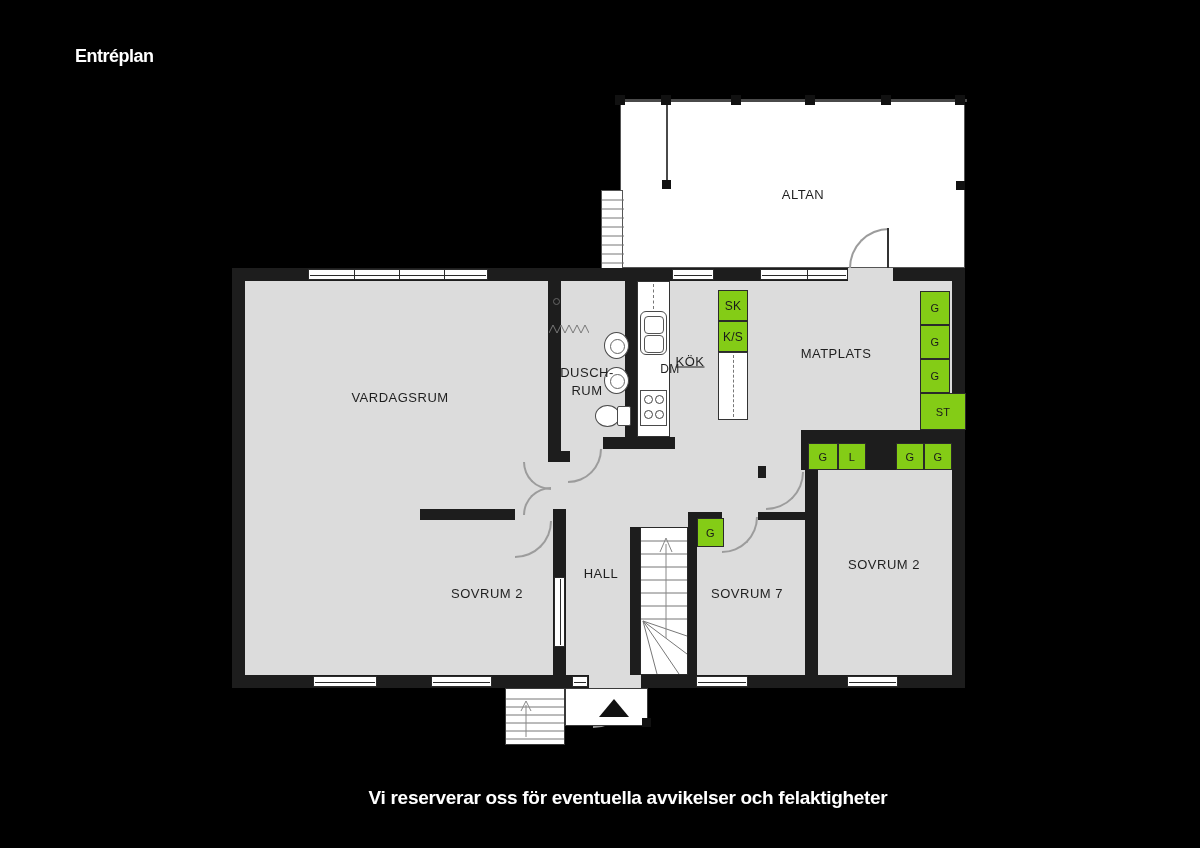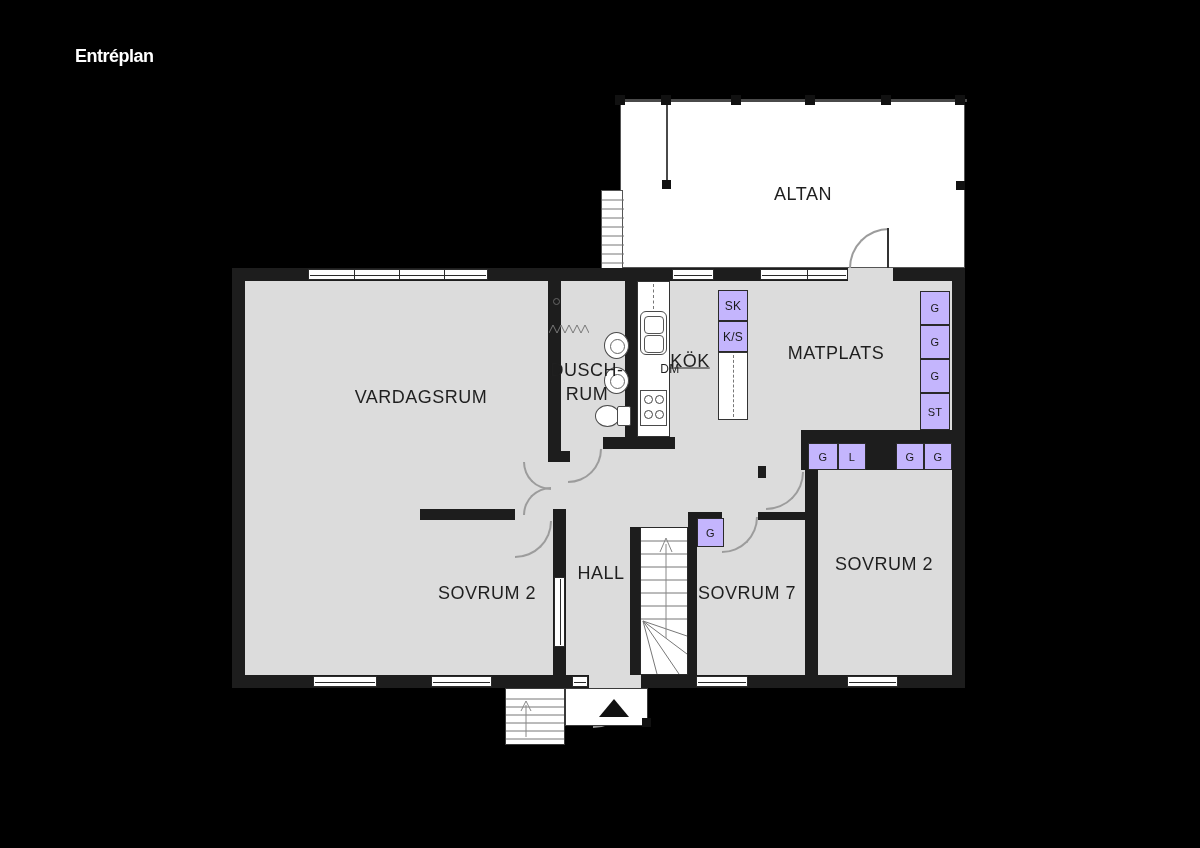--- a/index.html
+++ b/index.html
@@ -6,24 +6,24 @@
   .canvas{position:relative;width:1200px;height:848px;background:#000;overflow:hidden;
           font-family:"Liberation Sans", sans-serif;}
   .abs{position:absolute;}
   .floor{background:#dcdcdc;}
   .wall{background:#1d1d1d;}
   .opening{background:#dcdcdc;}
   .win{position:absolute;background:#fff;border:1px solid #2a2a2a;box-sizing:border-box;}
   .win .mid{position:absolute;left:1px;right:1px;top:50%;height:1px;background:#2a2a2a;}
   .vwin .mid{top:1px;bottom:1px;left:50%;width:1px;height:auto;right:auto;}
   .wdiv{position:absolute;top:0;bottom:0;width:1px;background:#2a2a2a;}
-  .box{position:absolute;background:#c4b5fd;border:1px solid #2a2a2a;box-sizing:border-box;
+  .box{position:absolute;background:#84cc16;border:1px solid #2a2a2a;box-sizing:border-box;
        display:flex;align-items:center;justify-content:center;
        font-size:11px;color:#1a1a1a;letter-spacing:.3px;}
-  .lbl{position:absolute;transform:translate(-50%,-50%);font-size:18px;color:#1f1f1f;
+  .lbl{position:absolute;transform:translate(-50%,-50%);font-size:13px;color:#1f1f1f;
        white-space:nowrap;letter-spacing:.5px;text-align:center;}
   .lbl.small{font-size:12px;}
   .outline{background:#fff;border:1px solid #3a3a3a;box-sizing:border-box;}
   .fix{position:absolute;background:#fff;border:1px solid #4a4a4a;box-sizing:border-box;}
   .arc{position:absolute;border:0 solid #9c9c9c;box-sizing:border-box;}
   .arc.ctl{border-right-width:2px;border-bottom-width:2px;border-bottom-right-radius:100% 100%;}
   .arc.ctr{border-left-width:2px;border-bottom-width:2px;border-bottom-left-radius:100% 100%;}
   .arc.cbr{border-left-width:2px;border-top-width:2px;border-top-left-radius:100% 100%;}
   .dashv{position:absolute;width:0;border-left:1px dashed #777;}
   .rail{background:#4a4a4a;}
@@ -34,20 +34,21 @@
   .disclaimer{position:absolute;color:#fff;font-size:19px;font-weight:800;letter-spacing:-0.3px;
               transform:translateX(-50%);white-space:nowrap;}
   svg{display:block;}
 </style>
 </head>
 <body>
 
 <div class="canvas">
 
   <div class="title" style="left:75px;top:46px;">Entréplan</div>
+  <div class="disclaimer" style="left:628px;top:787px;">Vi reserverar oss för eventuella avvikelser och felaktigheter</div>
 
   <div class="abs outline" style="left:620px;top:100px;width:345px;height:168px;border-color:#555;"></div>
   <div class="abs rail" style="left:618px;top:99px;width:349px;height:3px;"></div>
   <div class="abs rail" style="left:666px;top:102px;width:2px;height:82px;"></div>
   <div class="abs post" style="left:615px;top:95px;width:10px;height:10px;"></div>
   <div class="abs post" style="left:661px;top:95px;width:10px;height:10px;"></div>
   <div class="abs post" style="left:731px;top:95px;width:10px;height:10px;"></div>
   <div class="abs post" style="left:805px;top:95px;width:10px;height:10px;"></div>
   <div class="abs post" style="left:881px;top:95px;width:10px;height:10px;"></div>
   <div class="abs post" style="left:955px;top:95px;width:10px;height:10px;"></div>
@@ -123,21 +124,21 @@
 
   <div class="box" style="left:920px;top:291px;width:30px;height:34px;">
       <span>G</span>
     </div>
   <div class="box" style="left:920px;top:325px;width:30px;height:34px;">
       <span>G</span>
     </div>
   <div class="box" style="left:920px;top:359px;width:30px;height:34px;">
       <span>G</span>
     </div>
-  <div class="box" style="left:920px;top:393px;width:30px;height:37px;">
+  <div class="box" style="left:920px;top:393px;width:46px;height:37px;">
       <span>ST</span>
     </div>
   <div class="box" style="left:808px;top:443px;width:30px;height:27px;">
       <span>G</span>
     </div>
   <div class="box" style="left:838px;top:443px;width:28px;height:27px;">
       <span>L</span>
     </div>
   <div class="box" style="left:896px;top:443px;width:28px;height:27px;">
       <span>G</span>
@@ -223,21 +224,21 @@
       <line x1="0" y1="42" x2="58" y2="42" stroke="#777" stroke-width="1"></line>
       <line x1="0" y1="50" x2="58" y2="50" stroke="#777" stroke-width="1"></line>
       <line x1="20" y1="48" x2="20" y2="16" stroke="#888" stroke-width="1"></line>
       <polyline points="15,22 20,12 25,22" fill="none" stroke="#888" stroke-width="1"></polyline>
     </svg>
   </div>
   <div class="abs" style="left:599px;top:699px;width:0;height:0;border-left:15px solid transparent;border-right:15px solid transparent;border-bottom:18px solid #111;"></div>
   <div class="abs post" style="left:642px;top:718px;width:9px;height:9px;"></div>
 
   <div class="lbl" style="left:803px;top:194px;">ALTAN</div>
-  <div class="lbl" style="left:400px;top:397px;margin-left:21px;">VARDAGSRUM</div>
+  <div class="lbl" style="left:400px;top:397px;">VARDAGSRUM</div>
   <div class="lbl" style="left:587px;top:382px;line-height:1.35;">
     <span>DUSCH-</span><br>
     <span>RUM</span>
   </div>
   <div class="lbl small" style="left:670px;top:369px;">DM</div>
   <div class="lbl" style="left:690px;top:361px;text-decoration:underline;">KÖK</div>
   <div class="lbl" style="left:836px;top:353px;">MATPLATS</div>
   <div class="lbl" style="left:601px;top:553px;margin-top:20px;">HALL</div>
   <div class="lbl" style="left:884px;top:564px;">SOVRUM 2</div>
   <div class="lbl" style="left:747px;top:593px;">SOVRUM 7</div>

